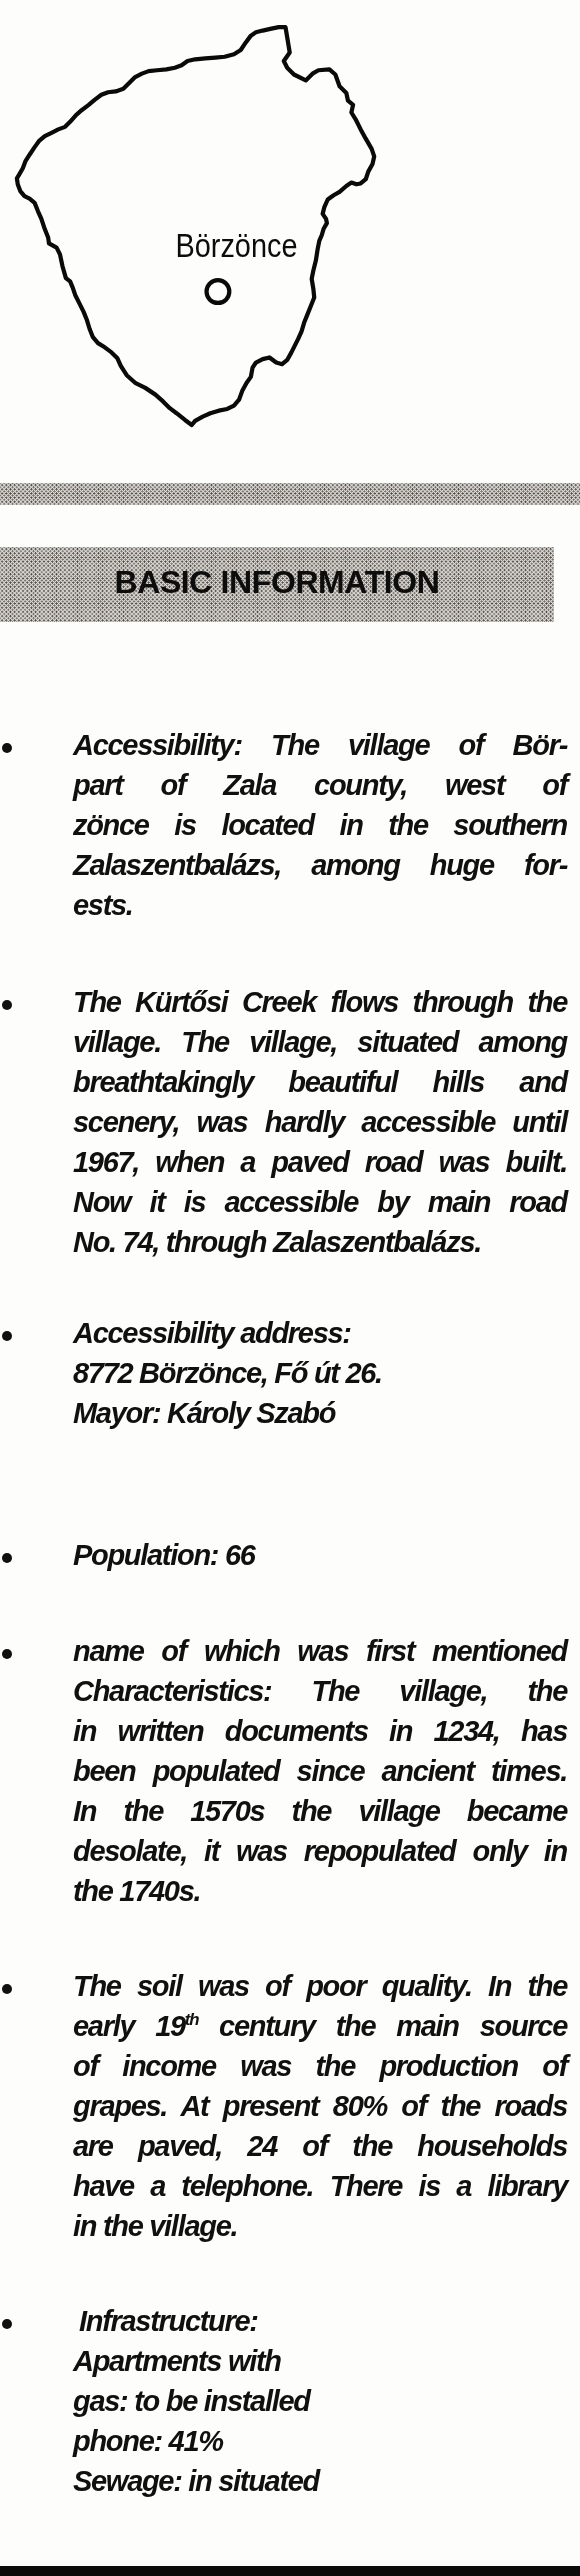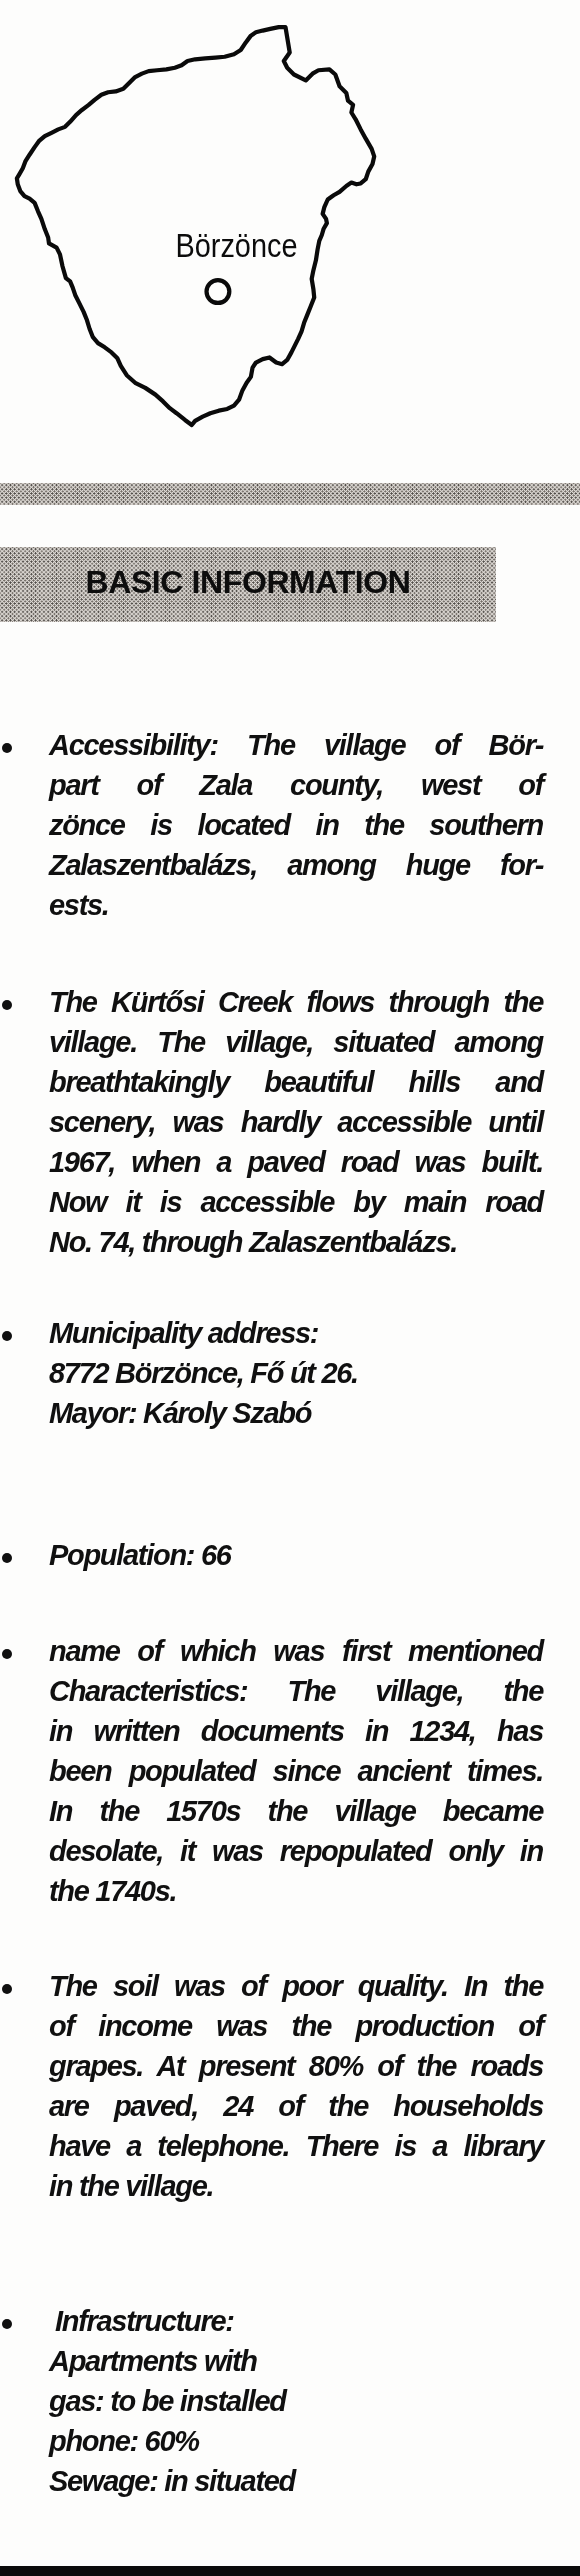--- a/index.html
+++ b/index.html
@@ -22,35 +22,35 @@
   
   .halftone{
     background-color:#dcd8d3;
     background-image:
       radial-gradient(circle, #4e4a46 0.9px, rgba(0,0,0,0) 1.1px),
       radial-gradient(circle, #6e6862 0.8px, rgba(0,0,0,0) 1.1px);
     background-size:4.2px 4.2px,4.2px 4.2px;
     background-position:0 0,2.1px 2.1px;
   }
   #divider-bar{position:absolute;left:0;top:483px;width:580px;height:22px;}
-  #header-box{position:absolute;left:0;top:547px;width:496px;height:75px;}
+  #header-box{position:absolute;left:0;top:547px;width:554px;height:75px;}
   #header-title{
     position:absolute;left:0;top:18.6px;width:100%;
     text-align:center;
     font-weight:bold;font-size:32px;line-height:32px;
     letter-spacing:-0.4px;color:#0d0d0d;
   }
   
   .bullet-block{position:absolute;left:0;width:580px;}
   .dot{
     position:absolute;left:1.7px;top:18px;width:10px;height:10px;
     border-radius:50%;background:#101010;
   }
   .btext{
-    margin-left:49px;width:494px;
+    margin-left:73px;width:494px;
     font-weight:bold;font-style:italic;
     font-size:29px;line-height:40px;
     letter-spacing:-1.3px;
     color:#101010;
   }
   .tl{min-height:40px;}
   .j{text-align:justify;text-align-last:justify;}
   .l{text-align:left;text-align-last:left;}
   .ind{padding-left:6px;}
   sup{font-size:0.58em;line-height:0;}
@@ -94,21 +94,21 @@
       <div class="tl j">scenery, was hardly accessible until</div>
       <div class="tl j">1967, when a paved road was built.</div>
       <div class="tl j">Now it is accessible by main road</div>
       <div class="tl l">No. 74, through Zalaszentbalázs.</div>
     </div>
   </div>
 
   <div class="bullet-block" style="top:1313px">
     <span class="dot"></span>
     <div class="btext">
-      <div class="tl l">Municipality address:</div>
+      <div class="tl l">Accessibility address:</div>
       <div class="tl l">8772 Börzönce, Fő út 26.</div>
       <div class="tl l">Mayor: Károly Szabó</div>
     </div>
   </div>
 
   <div class="bullet-block" style="top:1535px">
     <span class="dot"></span>
     <div class="btext">
       <div class="tl l">Population: 66</div>
     </div>
@@ -124,35 +124,38 @@
       <div class="tl j">In the 1570s the village became</div>
       <div class="tl j">desolate, it was repopulated only in</div>
       <div class="tl l">the 1740s.</div>
     </div>
   </div>
 
   <div class="bullet-block" style="top:1966px">
     <span class="dot"></span>
     <div class="btext">
       <div class="tl j">The soil was of poor quality. In the</div>
+      <div class="tl j">
+        <span>early 19</span><sup>th</sup><span> century the main source</span>
+      </div>
       <div class="tl j">of income was the production of</div>
       <div class="tl j">grapes. At present 80% of the roads</div>
       <div class="tl j">are paved, 24 of the households</div>
       <div class="tl j">have a telephone. There is a library</div>
       <div class="tl l">in the village.</div>
     </div>
   </div>
 
   <div class="bullet-block" style="top:2301px">
     <span class="dot"></span>
     <div class="btext">
       <div class="tl l ind">Infrastructure:</div>
       <div class="tl l">Apartments with</div>
       <div class="tl l">gas: to be installed</div>
-      <div class="tl l">phone: 60%</div>
+      <div class="tl l">phone: 41%</div>
       <div class="tl l">Sewage: in situated</div>
     </div>
   </div>
 
   <div id="footer-bar"></div>
 
 </div>
 
 
 </body></html>

